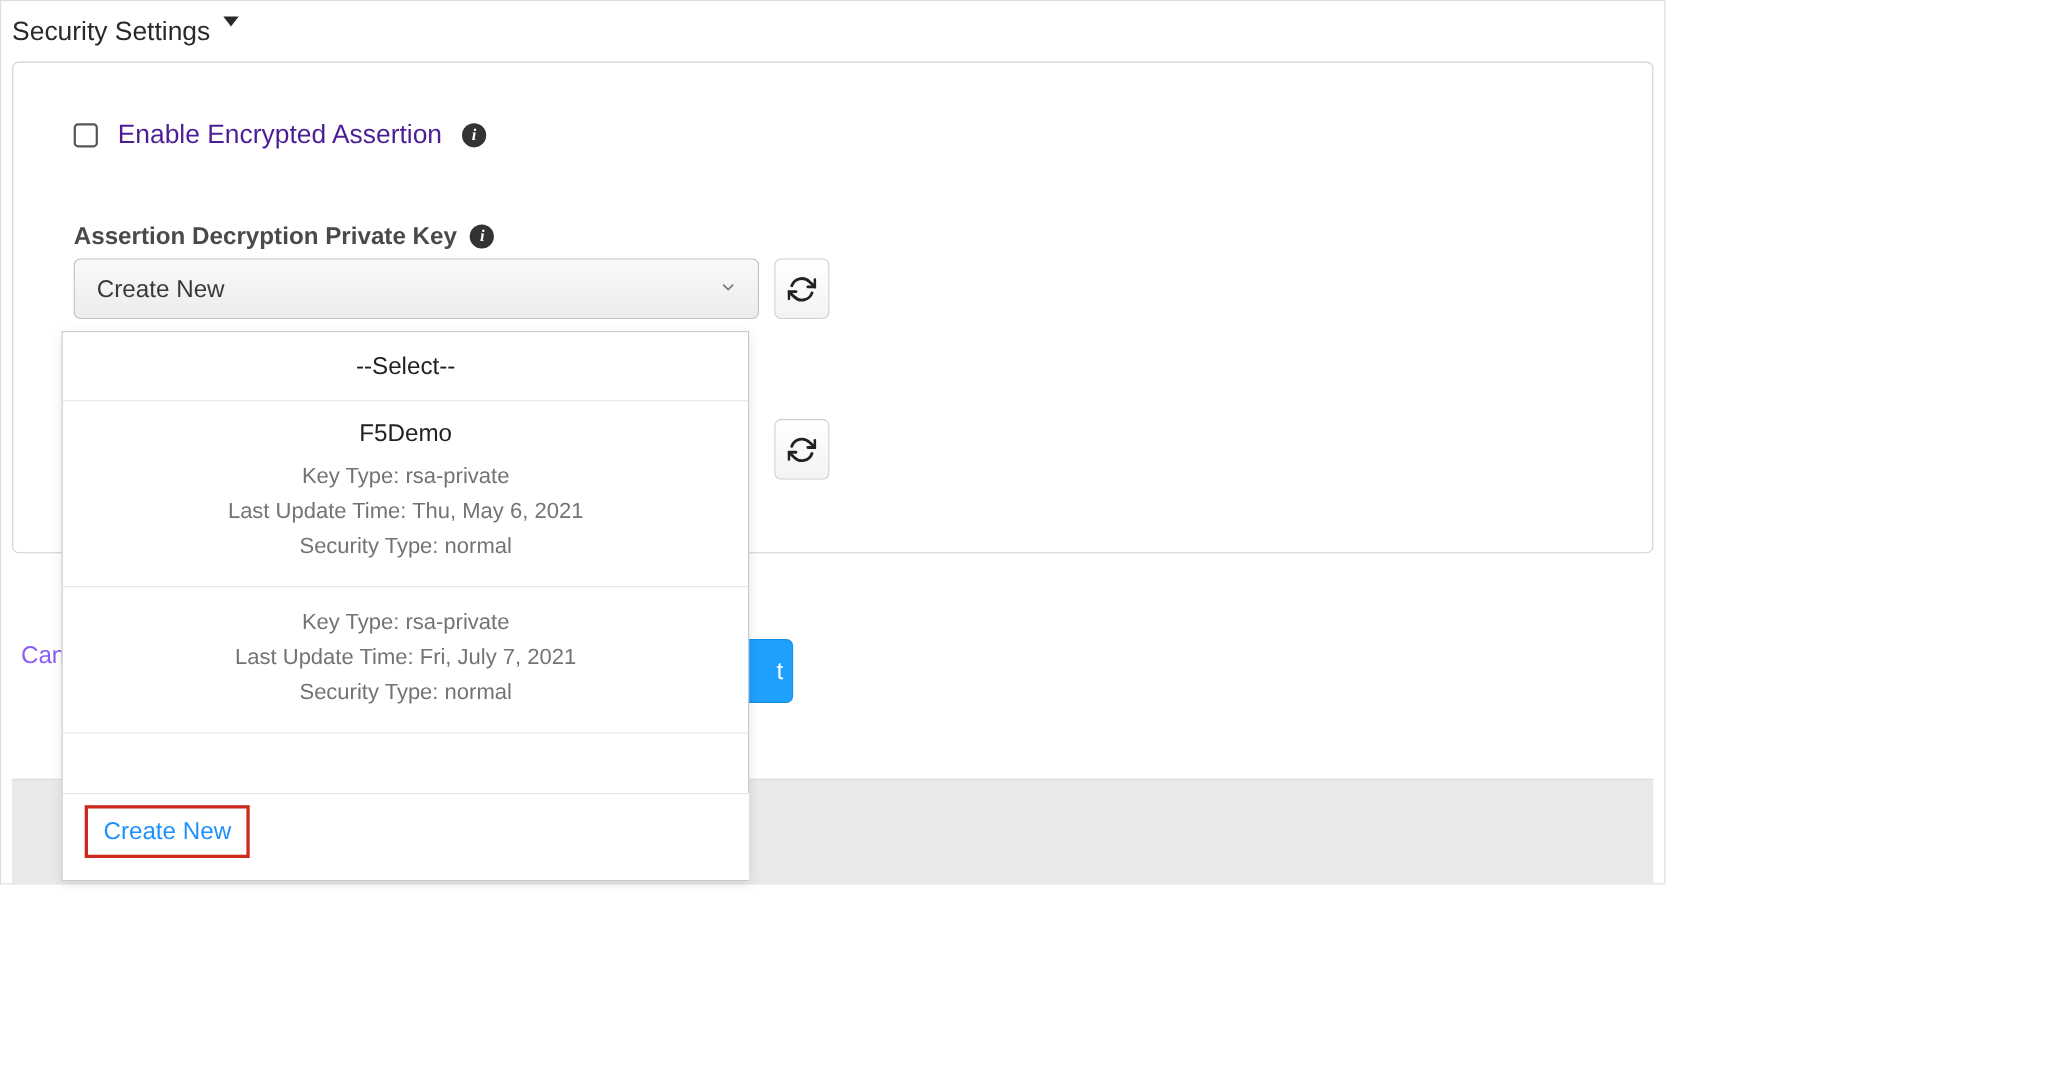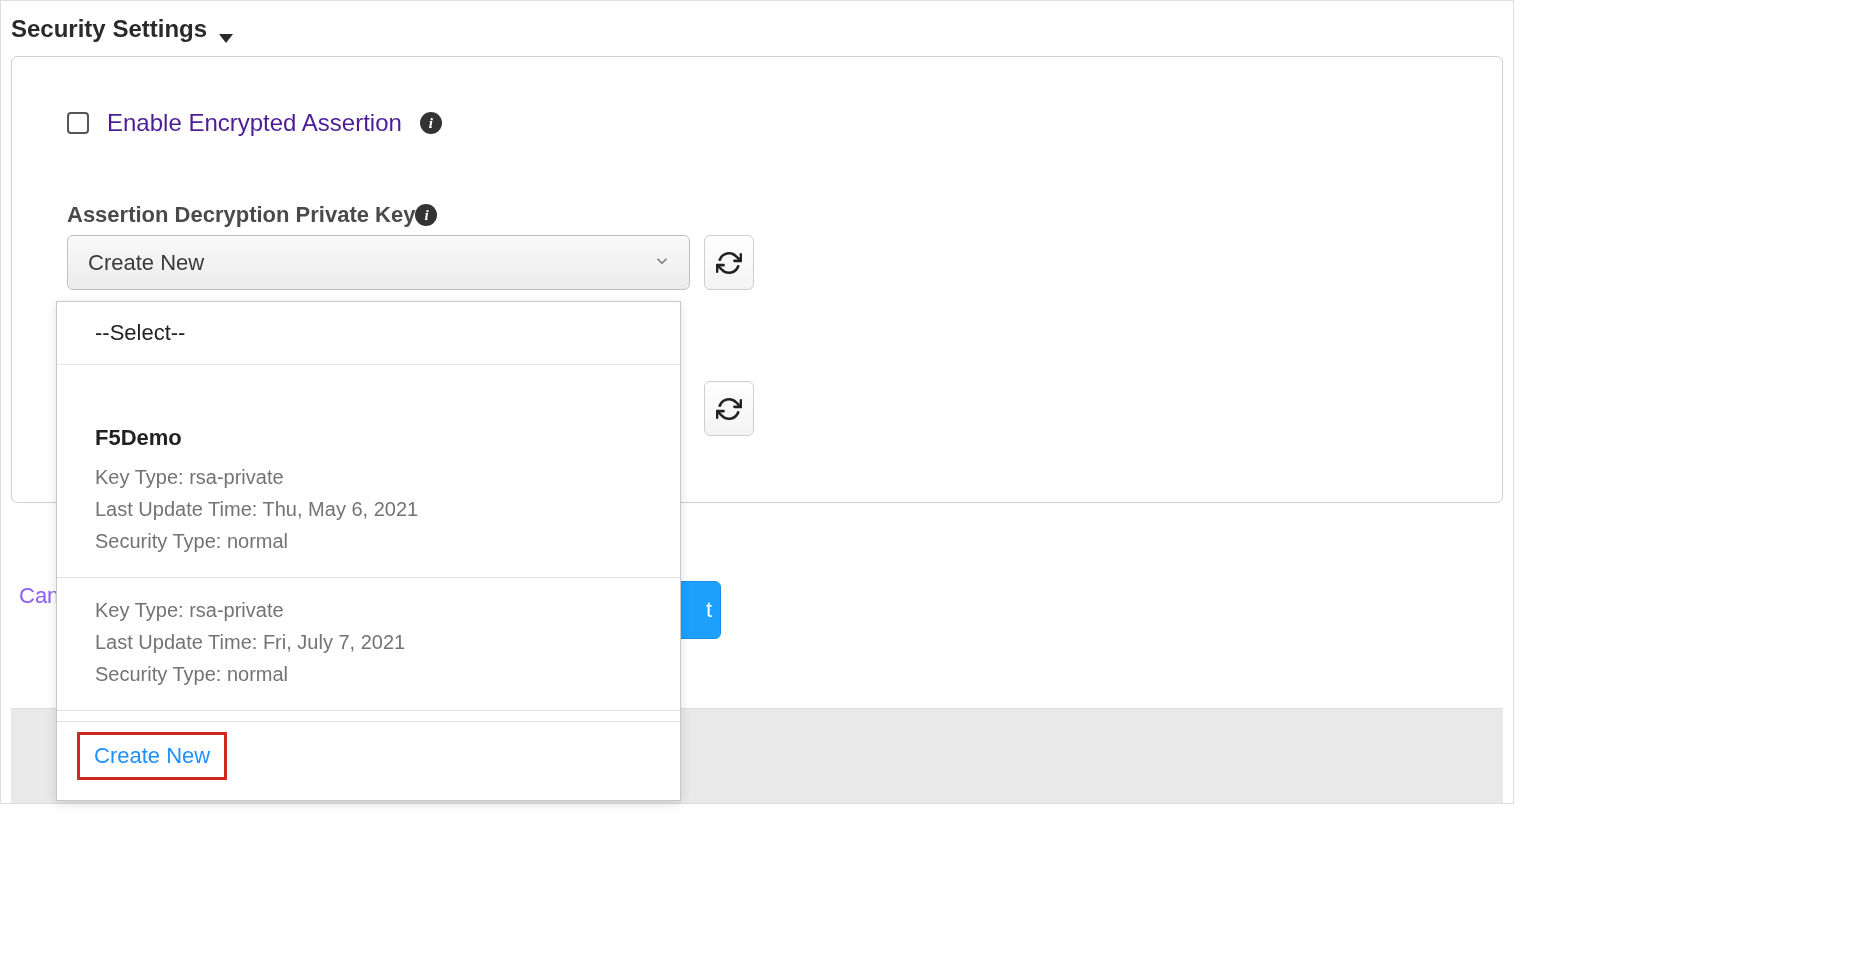--- a/index.html
+++ b/index.html
@@ -16,24 +16,24 @@
       height: 804px;
       margin: 0;
       border: 1px solid #ddd;
       background: #fff;
     }
     .section-title {
       position: absolute;
       left: 10px;
       top: 14px;
       font-size: 24px;
-      font-weight: 700;
+      font-weight: 400;
       color: #2a2a2a;
       display: flex;
-      align-items: flex-end;
+      align-items: flex-start;
       gap: 12px;
     }
     .caret-down {
       width: 0; height: 0;
       border-left: 7px solid transparent;
       border-right: 7px solid transparent;
       border-top: 9px solid #2a2a2a;
     }
     .panel {
       position: absolute;
@@ -76,21 +76,21 @@
       justify-content: center;
     }
     .field-label {
       position: absolute;
       left: 55px;
       font-size: 22px;
       font-weight: 700;
       color: #4a4a4a;
       display: flex;
       align-items: center;
-      gap: 0;
+      gap: 12px;
     }
     .select-wrap {
       position: absolute;
       left: 55px;
       width: 623px;
       height: 55px;
       display: flex;
     }
     .select-box {
       flex: 1;
@@ -133,39 +133,39 @@
       height: 500px;
       background: #fff;
       border: 1px solid #c8c8c8;
       box-shadow: 0 3px 10px rgba(0,0,0,0.12);
       z-index: 30;
     }
     .dropdown-scroll {
       width: 100%;
       height: 100%;
       overflow-y: scroll;
+      text-align: center;
     }
     .dropdown-scroll::-webkit-scrollbar { width: 22px; }
     .dropdown-scroll::-webkit-scrollbar-track { background: #f0f0f0; }
     .dropdown-scroll::-webkit-scrollbar-thumb { background: #c0c0c0; }
     .dd-item {
       border-bottom: 1px solid #e3e3e3;
       padding: 16px 38px 20px 38px;
     }
     .dd-item.select-placeholder {
       font-size: 22px;
       color: #222;
       padding: 18px 38px;
     }
     .dd-name {
       font-size: 22px;
-      font-weight: 700;
+      font-weight: 400;
       color: #222;
       margin-bottom: 10px;
-      margin-top: 44px;
     }
     .dd-meta {
       font-size: 20px;
       color: #737373;
       line-height: 1.6;
     }
     .dd-create {
       border-top: 1px solid #e3e3e3;
       padding: 10px 20px 20px 20px;
       background: #fff;

